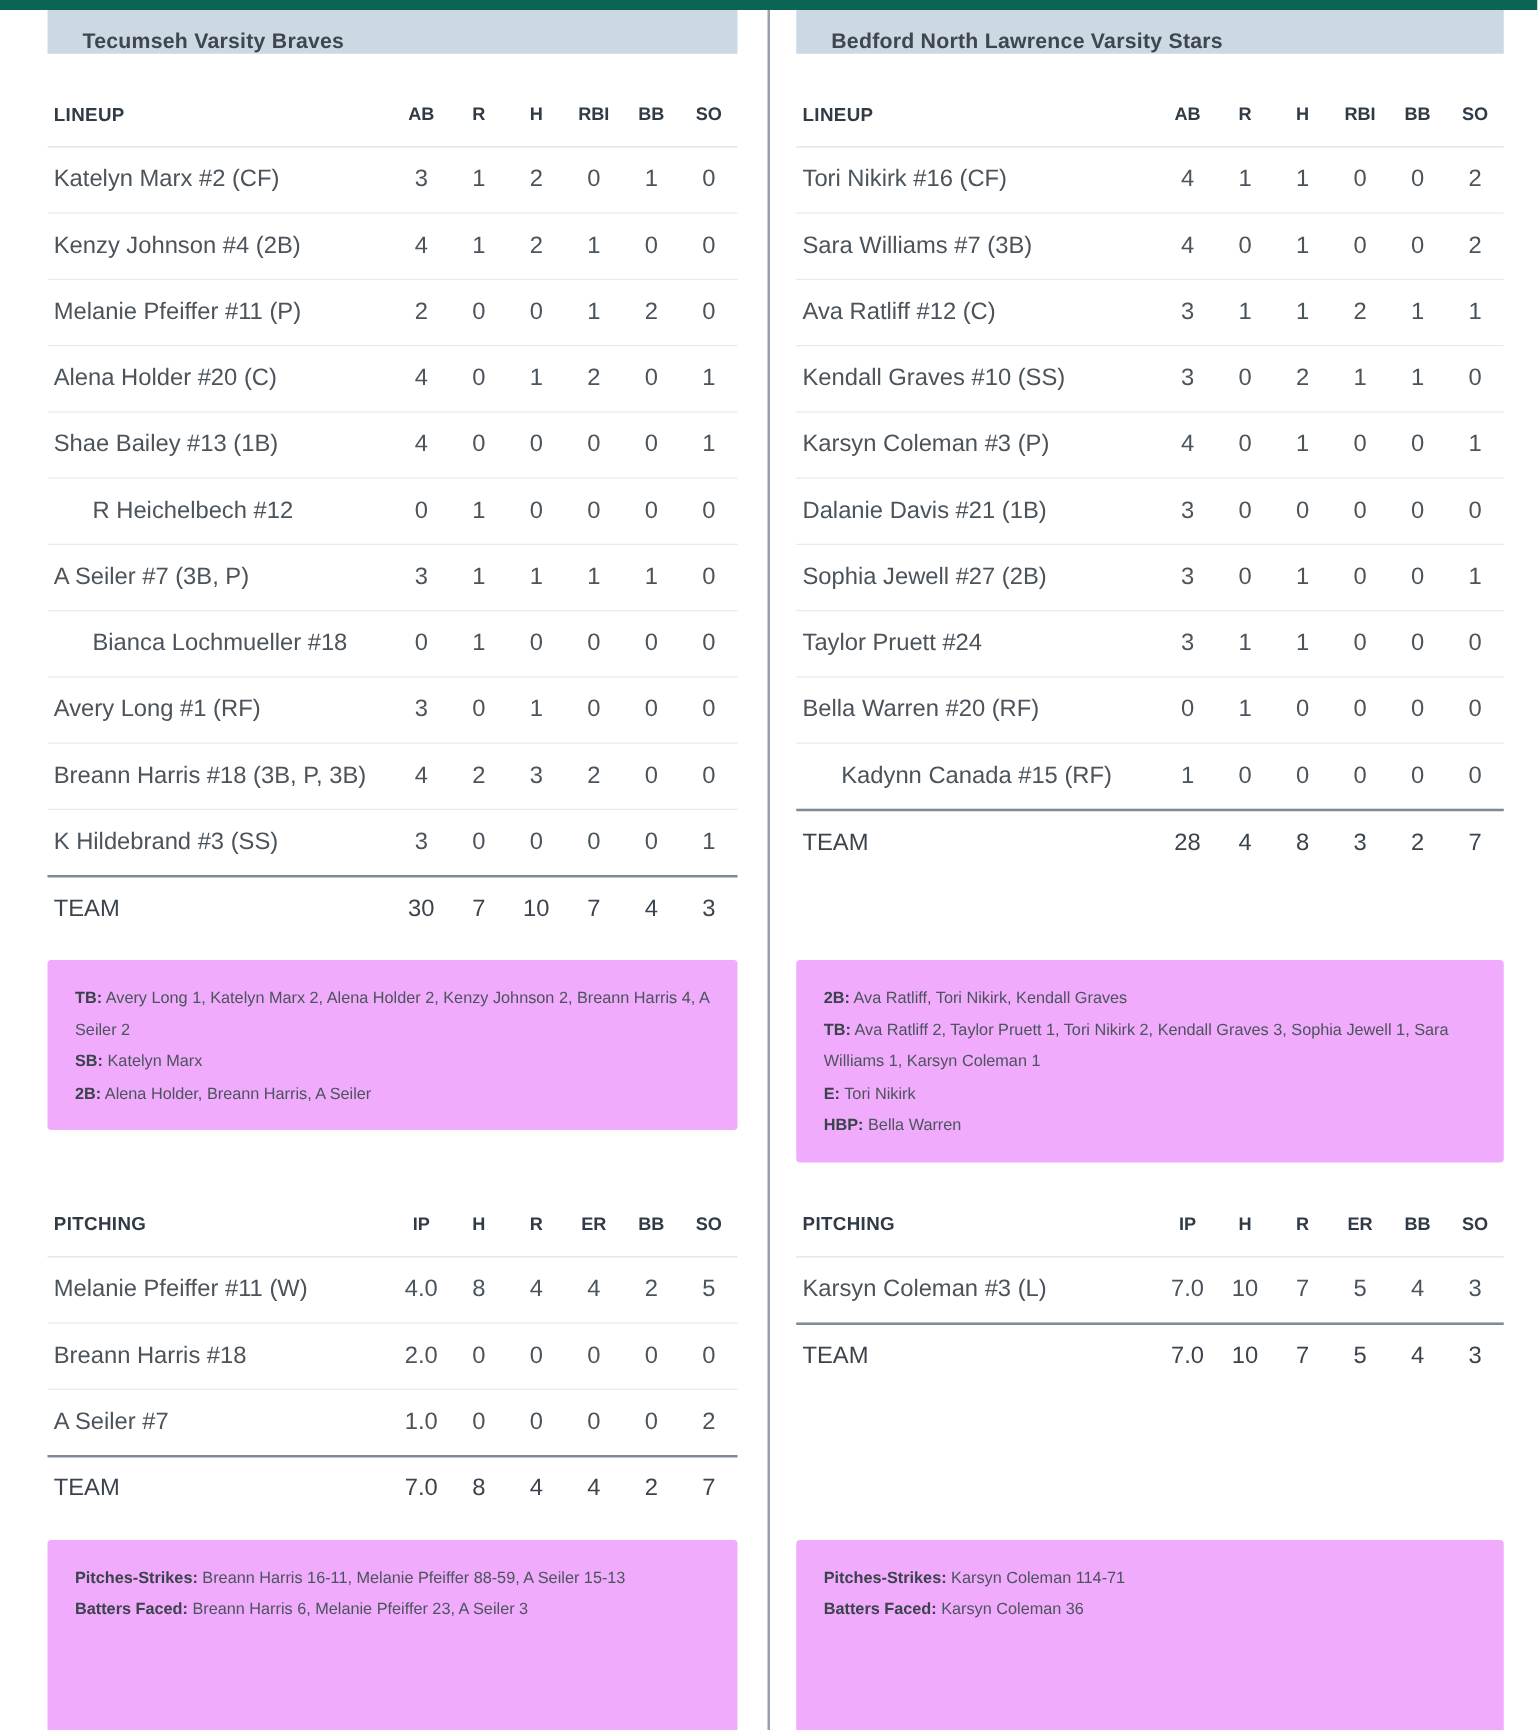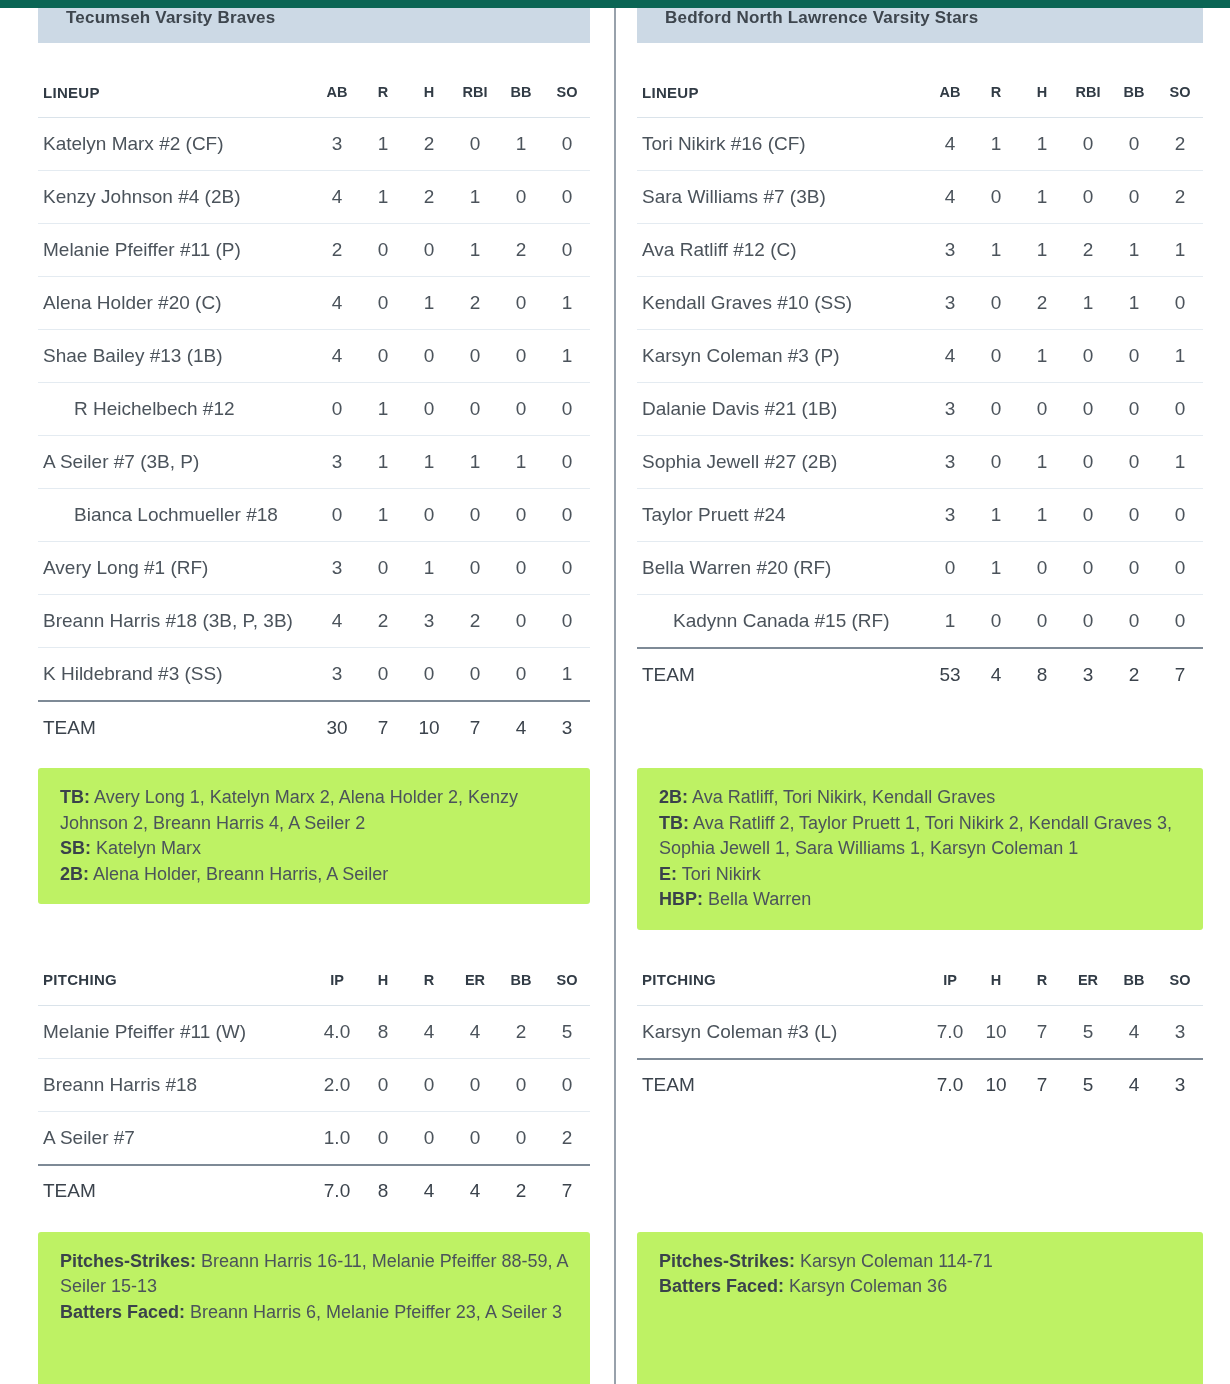--- a/index.html
+++ b/index.html
@@ -13,35 +13,35 @@
   .vdivider{position:absolute;left:614px;top:8px;width:2px;height:1376px;background:#98a1ab}
   .grid{display:grid;grid-template-columns:615px 615px;align-items:start}
   .col1{grid-column:1;padding:0 25px 0 38px}
   .col2{grid-column:2;padding:0 27px 0 22px}
   .row1{grid-row:1}
   .row2{grid-row:2;margin-top:24px}
   .row3{grid-row:3;margin-top:15px}
   .row4{grid-row:4;margin-top:25px}
   .row5{grid-row:5;margin-top:15px}
   .band{
-    height:35px;background:#ccd9e5;display:flex;align-items:flex-start;
+    height:35px;background:#ccd9e5;display:flex;align-items:flex-end;
     padding-left:28px;font-size:17px;font-weight:bold;color:#3e464e;letter-spacing:.2px;
   }
   .table{width:100%}
   .t-hrow{display:flex;align-items:center;height:51px;border-bottom:1px solid #dae3ea}
   .t-row{display:flex;align-items:center;height:53px;border-bottom:1px solid #e4ebf1;font-size:19px;color:#4b535b}
   .team-row{border-top:2px solid #7e8a96;margin-top:-1px;border-bottom:none;font-weight:normal;color:#3b434c}
   .cell.name{flex:1;padding-left:5px;white-space:nowrap;overflow:hidden}
   .indent .cell.name{padding-left:36px}
   .cell.stat{flex:none;width:46px;text-align:center}
   .sec{font-weight:bold;font-size:15px;color:#313b45;letter-spacing:.3px}
   .hdr{font-weight:bold;font-size:14.5px;color:#313b45}
   .notes{
-    background:#bef264;border-radius:3px;padding:17px 22px;
-    font-size:18px;line-height:25.5px;color:#4b535b;
+    background:#f0abfc;border-radius:3px;padding:17px 22px;
+    font-size:13px;line-height:25.5px;color:#4b535b;
   }
   .nlabel{font-weight:bold;color:#3a424b}
   .row5 .notes{min-height:170px}
 </style>
 </head>
 <body>
 
 <div class="topbar"></div>
 <div class="vdivider"></div>
 
@@ -390,21 +390,21 @@
           <span class="cell stat">1</span>
           <span class="cell stat">0</span>
           <span class="cell stat">0</span>
           <span class="cell stat">0</span>
           <span class="cell stat">0</span>
           <span class="cell stat">0</span>
         </div>
 
         <div class="t-row team-row">
           <span class="cell name">TEAM</span>
-          <span class="cell stat">53</span>
+          <span class="cell stat">28</span>
           <span class="cell stat">4</span>
           <span class="cell stat">8</span>
           <span class="cell stat">3</span>
           <span class="cell stat">2</span>
           <span class="cell stat">7</span>
         </div>
       </div>
   </div>
 
   <div class="col2 row3">

